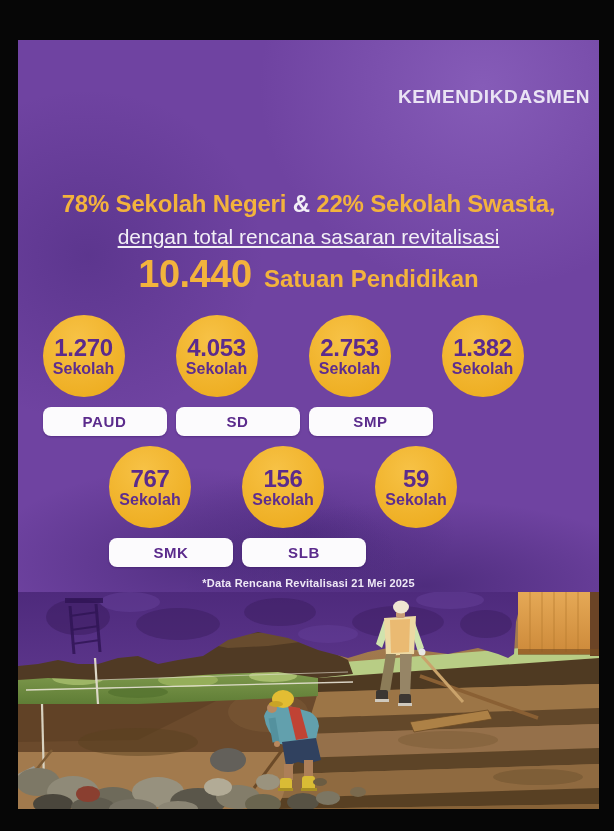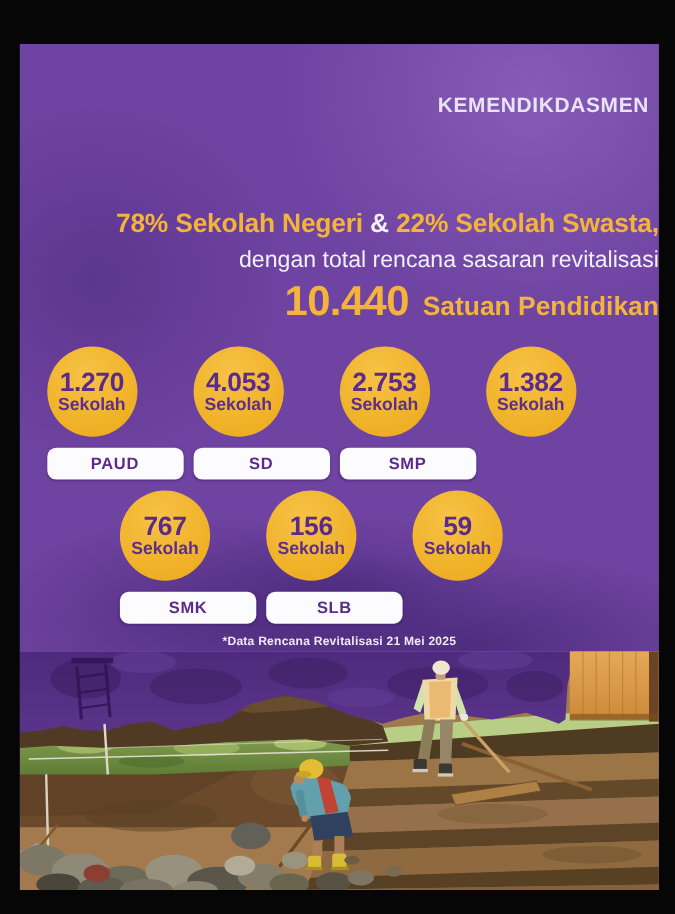--- a/index.html
+++ b/index.html
@@ -9,25 +9,25 @@
   .content{position:absolute;left:18px;top:40px;width:581px;height:769px;overflow:hidden;
     background:
       radial-gradient(55% 38% at 80% 6%, rgba(156,116,206,.50), transparent 70%),
       radial-gradient(42% 30% at 12% 28%, rgba(58,30,108,.35), transparent 72%),
       radial-gradient(46% 16% at 30% 68%, rgba(52,26,98,.45), transparent 78%),
       radial-gradient(52% 14% at 70% 71%, rgba(46,22,90,.50), transparent 80%),
       radial-gradient(30% 10% at 50% 64%, rgba(60,32,110,.40), transparent 85%),
       #6f43a1;}
   .brand{position:absolute;top:46px;right:9px;font-size:19px;font-weight:800;
     letter-spacing:.6px;color:#eae3f4;}
-  .headline{position:absolute;top:150px;left:0;width:100%;text-align:right;}
+  .headline{position:absolute;top:150px;left:0;width:100%;text-align:center;}
   .hl1{font-size:24px;font-weight:800;letter-spacing:-.2px;white-space:nowrap;line-height:28px;}
   .yellow{color:#f3b33c;}
   .white{color:#f2eff6;}
-  .hl2{font-size:21px;font-weight:500;color:#f2eff6;margin-top:7px;line-height:24px;}
+  .hl2{font-size:21px;font-weight:500;color:#f2eff6;margin-top:7px;line-height:24px;text-decoration:underline;}
   .hl3{margin-top:5px;line-height:40px;white-space:nowrap;}
   .hl3 .num{font-size:38px;font-weight:800;color:#f3b33c;letter-spacing:-.5px;}
   .hl3 .lbl{font-size:24px;font-weight:800;color:#f3b33c;margin-left:8px;}
   .stat-row{position:absolute;left:0;width:100%;display:flex;justify-content:center;}
   .row1{top:275px;}
   .row2{top:406px;}
   .stat{width:133px;display:flex;flex-direction:column;align-items:flex-start;gap:16px;}
   .bubble{width:82px;height:82px;border-radius:50%;
     background:radial-gradient(circle at 42% 30%, #f7c246, #eeae22 78%);
     display:flex;flex-direction:column;align-items:center;justify-content:center;

